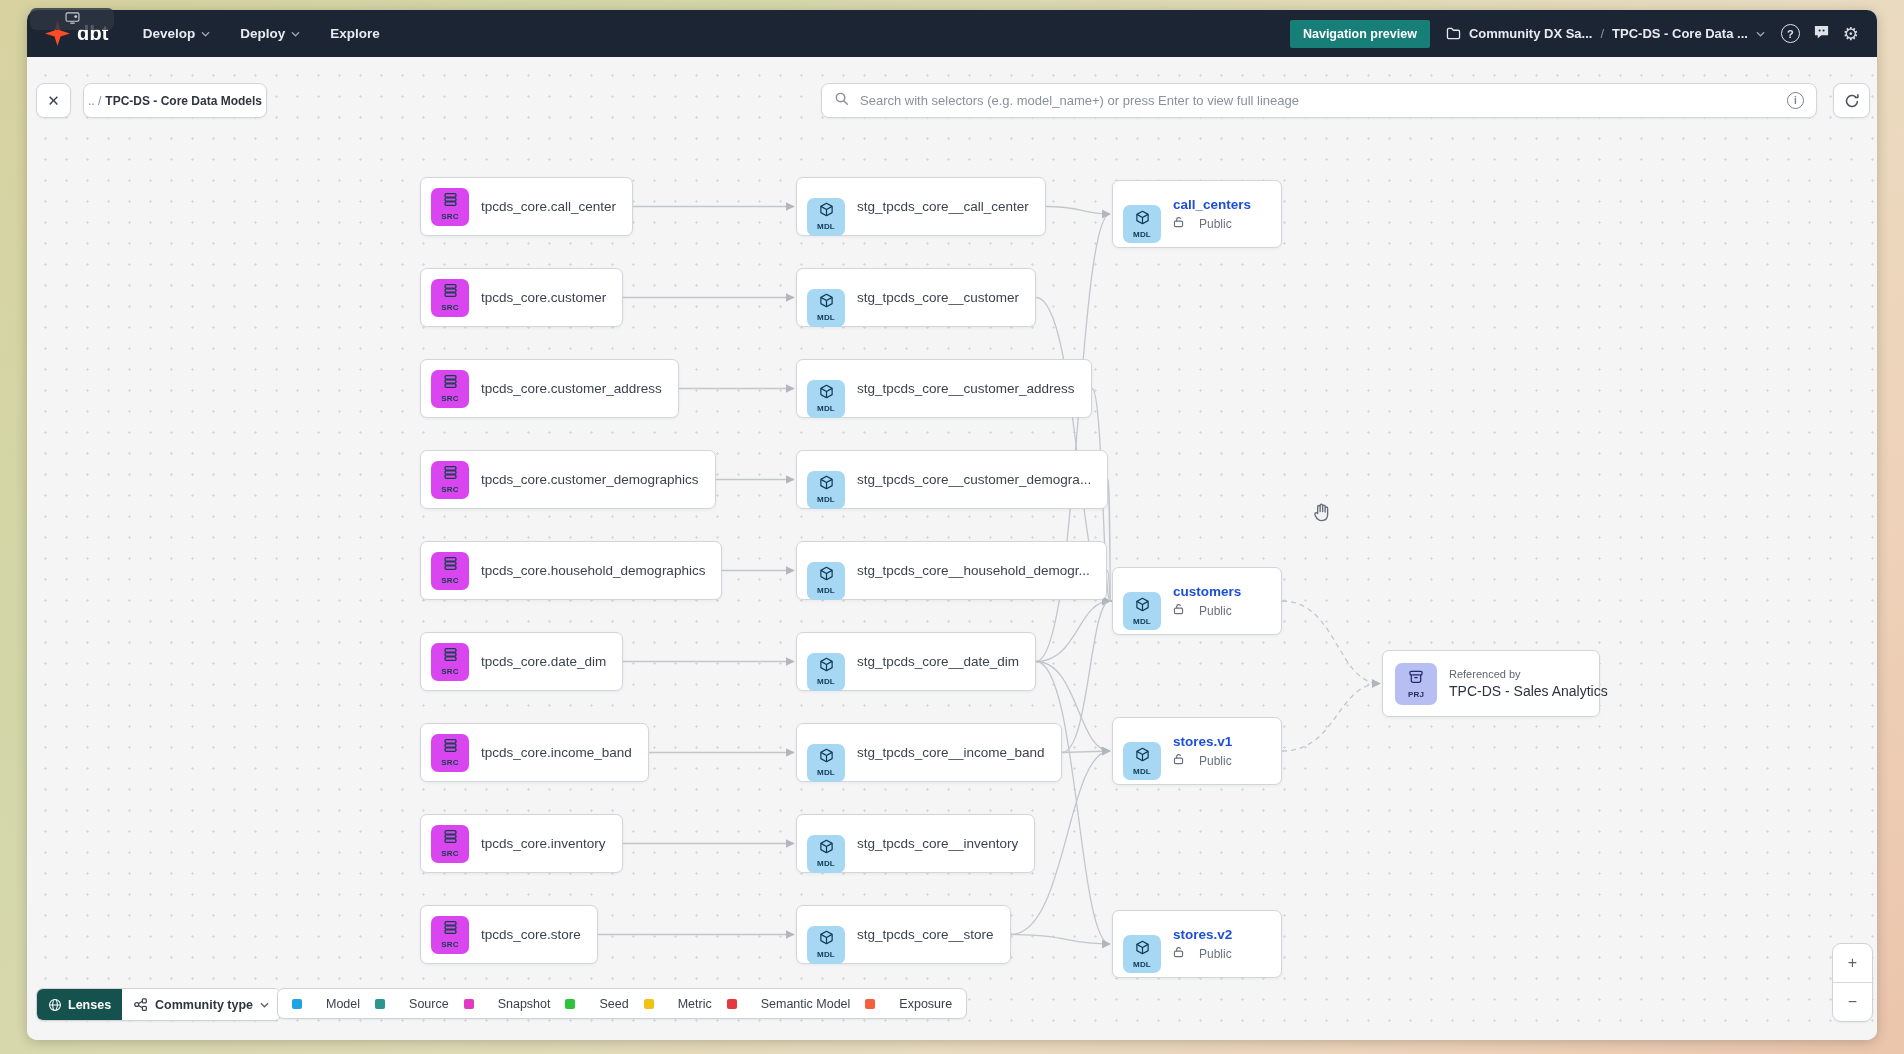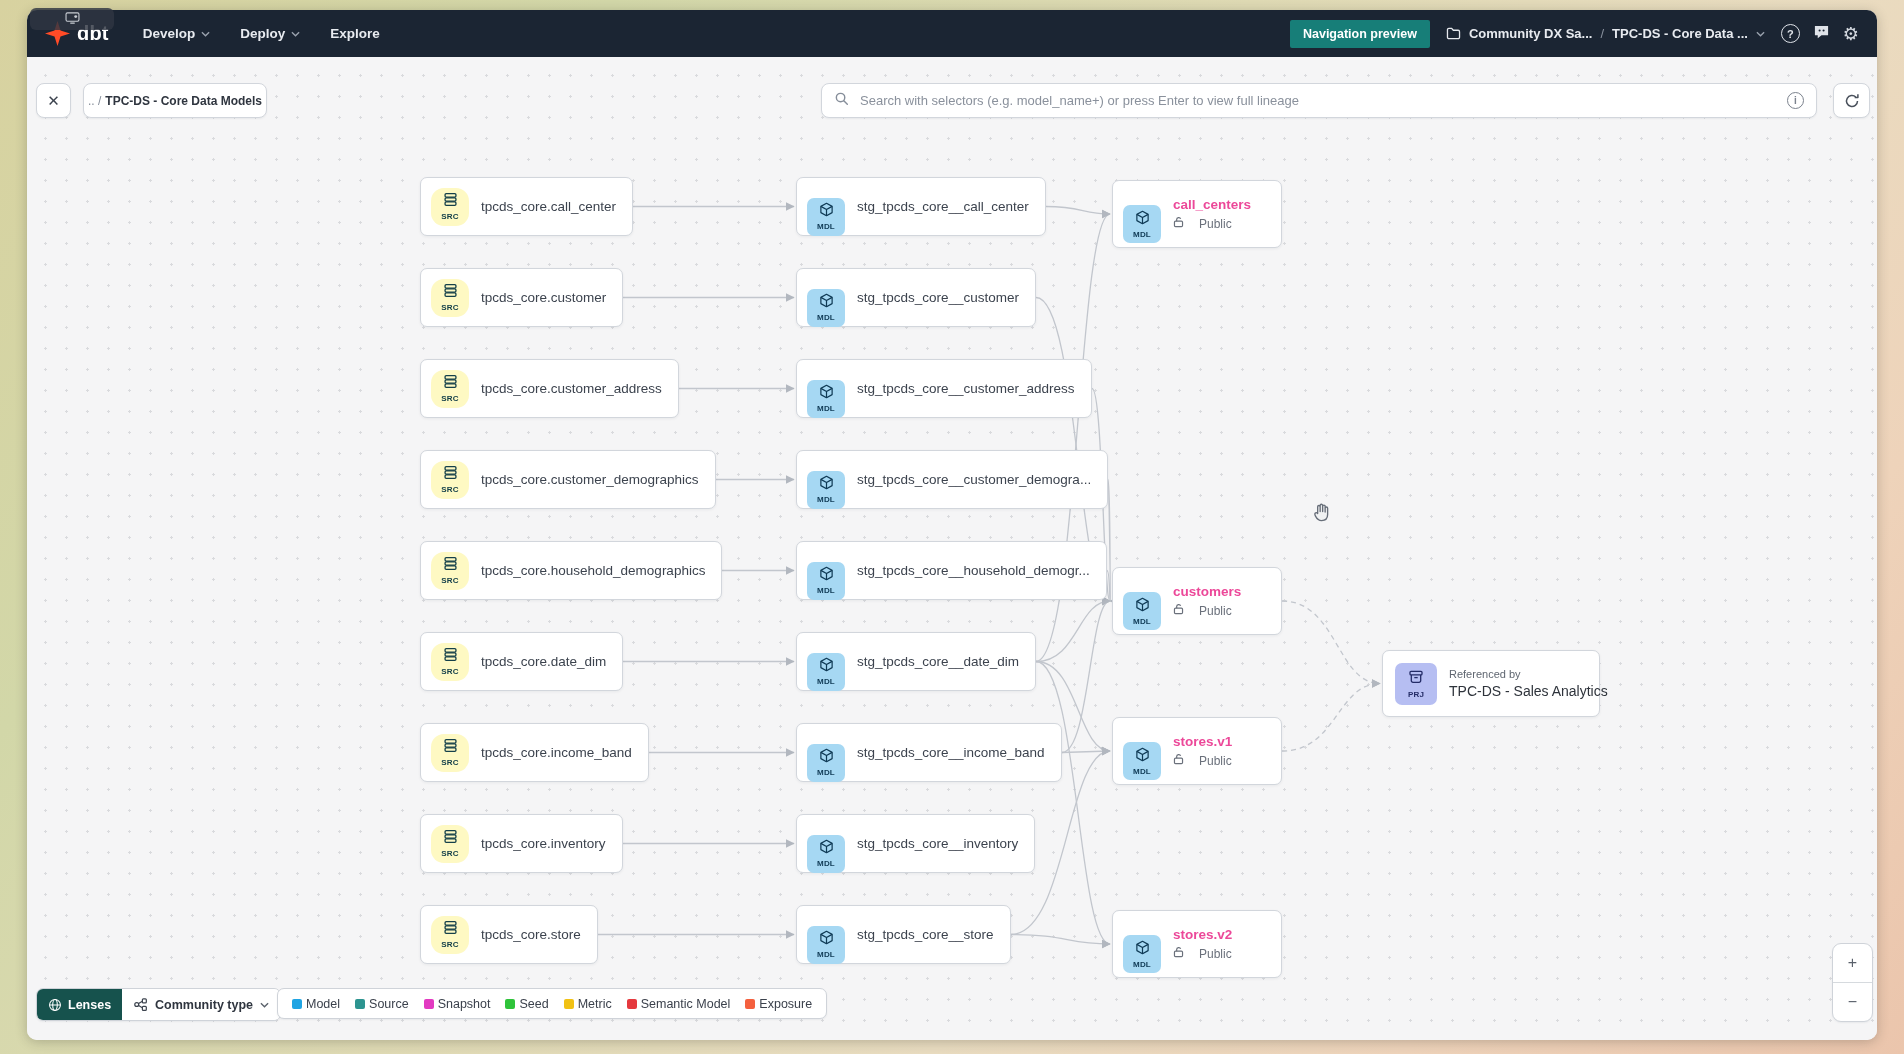--- a/index.html
+++ b/index.html
@@ -36,39 +36,39 @@
   .crumb-btn .cur{color:#2f353f;font-weight:700;}
   .search{left:794px;width:996px;justify-content:flex-start;padding:0 12px;gap:9px;}
   .search input{flex:1;border:none;outline:none;font-size:13px;color:#3c434e;background:transparent;font-family:"Liberation Sans",sans-serif;}
   .search input::placeholder{color:#8a919c;}
   .info-icon{width:15px;height:15px;border:1.4px solid #7b828d;border-radius:50%;color:#7b828d;font-size:10px;font-weight:700;display:flex;align-items:center;justify-content:center;flex:0 0 auto;}
   .refresh-btn{left:1806px;width:37px;cursor:pointer;}
   
   .node{position:absolute;display:flex;align-items:center;gap:12px;background:#fff;border:1px solid #d2d6dc;border-radius:7px;padding:0 16px 0 10px;height:59px;box-sizing:border-box;box-shadow:0 1px 3px rgba(20,30,50,.06);z-index:2;cursor:pointer;}
   .tile{width:38px;height:38px;border-radius:7px;display:flex;flex-direction:column;align-items:center;justify-content:center;gap:1px;flex:0 0 auto;}
   .tile .badge{font-size:8px;font-weight:700;letter-spacing:.2px;}
-  .tile-src{background:#fef9c3;color:#15404a;border-radius:13px;}
+  .tile-src{background:#d946ef;color:#15404a;}
   .tile-mdl{background:#a6d8f3;color:#0f3a55;margin-top:20px;}
   .tile-prj{background:#b6bef2;color:#232b66;width:42px;height:42px;}
   .node-label{font-size:13.5px;color:#3c434e;white-space:nowrap;}
   .mart{height:68px;width:170px;padding:0 10px;}
-  .mart .name{font-size:13.5px;font-weight:700;color:#ec4899;margin-bottom:4px;white-space:nowrap;}
+  .mart .name{font-size:13.5px;font-weight:700;color:#1d4ed8;margin-bottom:4px;white-space:nowrap;}
   .mart .access{display:flex;gap:15px;align-items:center;font-size:12px;color:#6a707b;}
   .proj{height:67px;width:218px;padding:0 12px;}
   .proj .kicker{font-size:11px;color:#5f6670;margin-bottom:3px;}
   .proj .name{font-size:14px;color:#2e333b;font-weight:400;white-space:nowrap;}
   #edges{position:absolute;left:0;top:0;z-index:1;}
   .hand{position:absolute;left:1283px;top:444px;z-index:5;}
   
   .lens-group{position:absolute;left:9px;top:931px;height:31px;display:flex;border:1px solid #cfd3d9;border-radius:7px;overflow:hidden;box-shadow:0 1px 2px rgba(20,30,50,.06);z-index:4;}
   .lens-seg{display:flex;align-items:center;gap:6px;padding:8px 11px;font-size:12.5px;cursor:pointer;}
   .lens-dark{background:#16524d;color:#fff;font-weight:700;}
   .lens-light{background:#fff;color:#2f353f;font-weight:700;gap:7px;}
   .legend{position:absolute;left:250px;top:931px;height:31px;box-sizing:border-box;background:#fff;border:1px solid #cfd3d9;border-radius:7px;display:flex;align-items:center;gap:15px;padding:0 14px;box-shadow:0 1px 2px rgba(20,30,50,.06);z-index:4;}
-  .leg-item{display:flex;align-items:center;gap:4px;font-size:12.5px;color:#3b414c;white-space:nowrap;}
+  .leg-item{display:flex;align-items:center;gap:24px;font-size:12.5px;color:#3b414c;white-space:nowrap;}
   .leg-sq{width:10px;height:10px;border-radius:2px;display:inline-block;}
   .zoomctl{position:absolute;left:1805px;top:886px;width:39px;background:#fff;border:1px solid #cfd3d9;border-radius:9px;display:flex;flex-direction:column;box-shadow:0 1px 2px rgba(20,30,50,.06);z-index:4;}
   .zoomctl button{all:unset;height:38px;display:flex;align-items:center;justify-content:center;font-size:16px;color:#5a616b;cursor:pointer;}
   .zoomctl .divider{height:1px;background:#d6dade;}
   
   .share-pill{position:absolute;left:30px;top:8px;width:84px;height:22px;background:rgba(48,54,66,.82);border-radius:6px;display:flex;align-items:center;justify-content:center;z-index:10;}
 </style>
 </head>
 <body>
 

